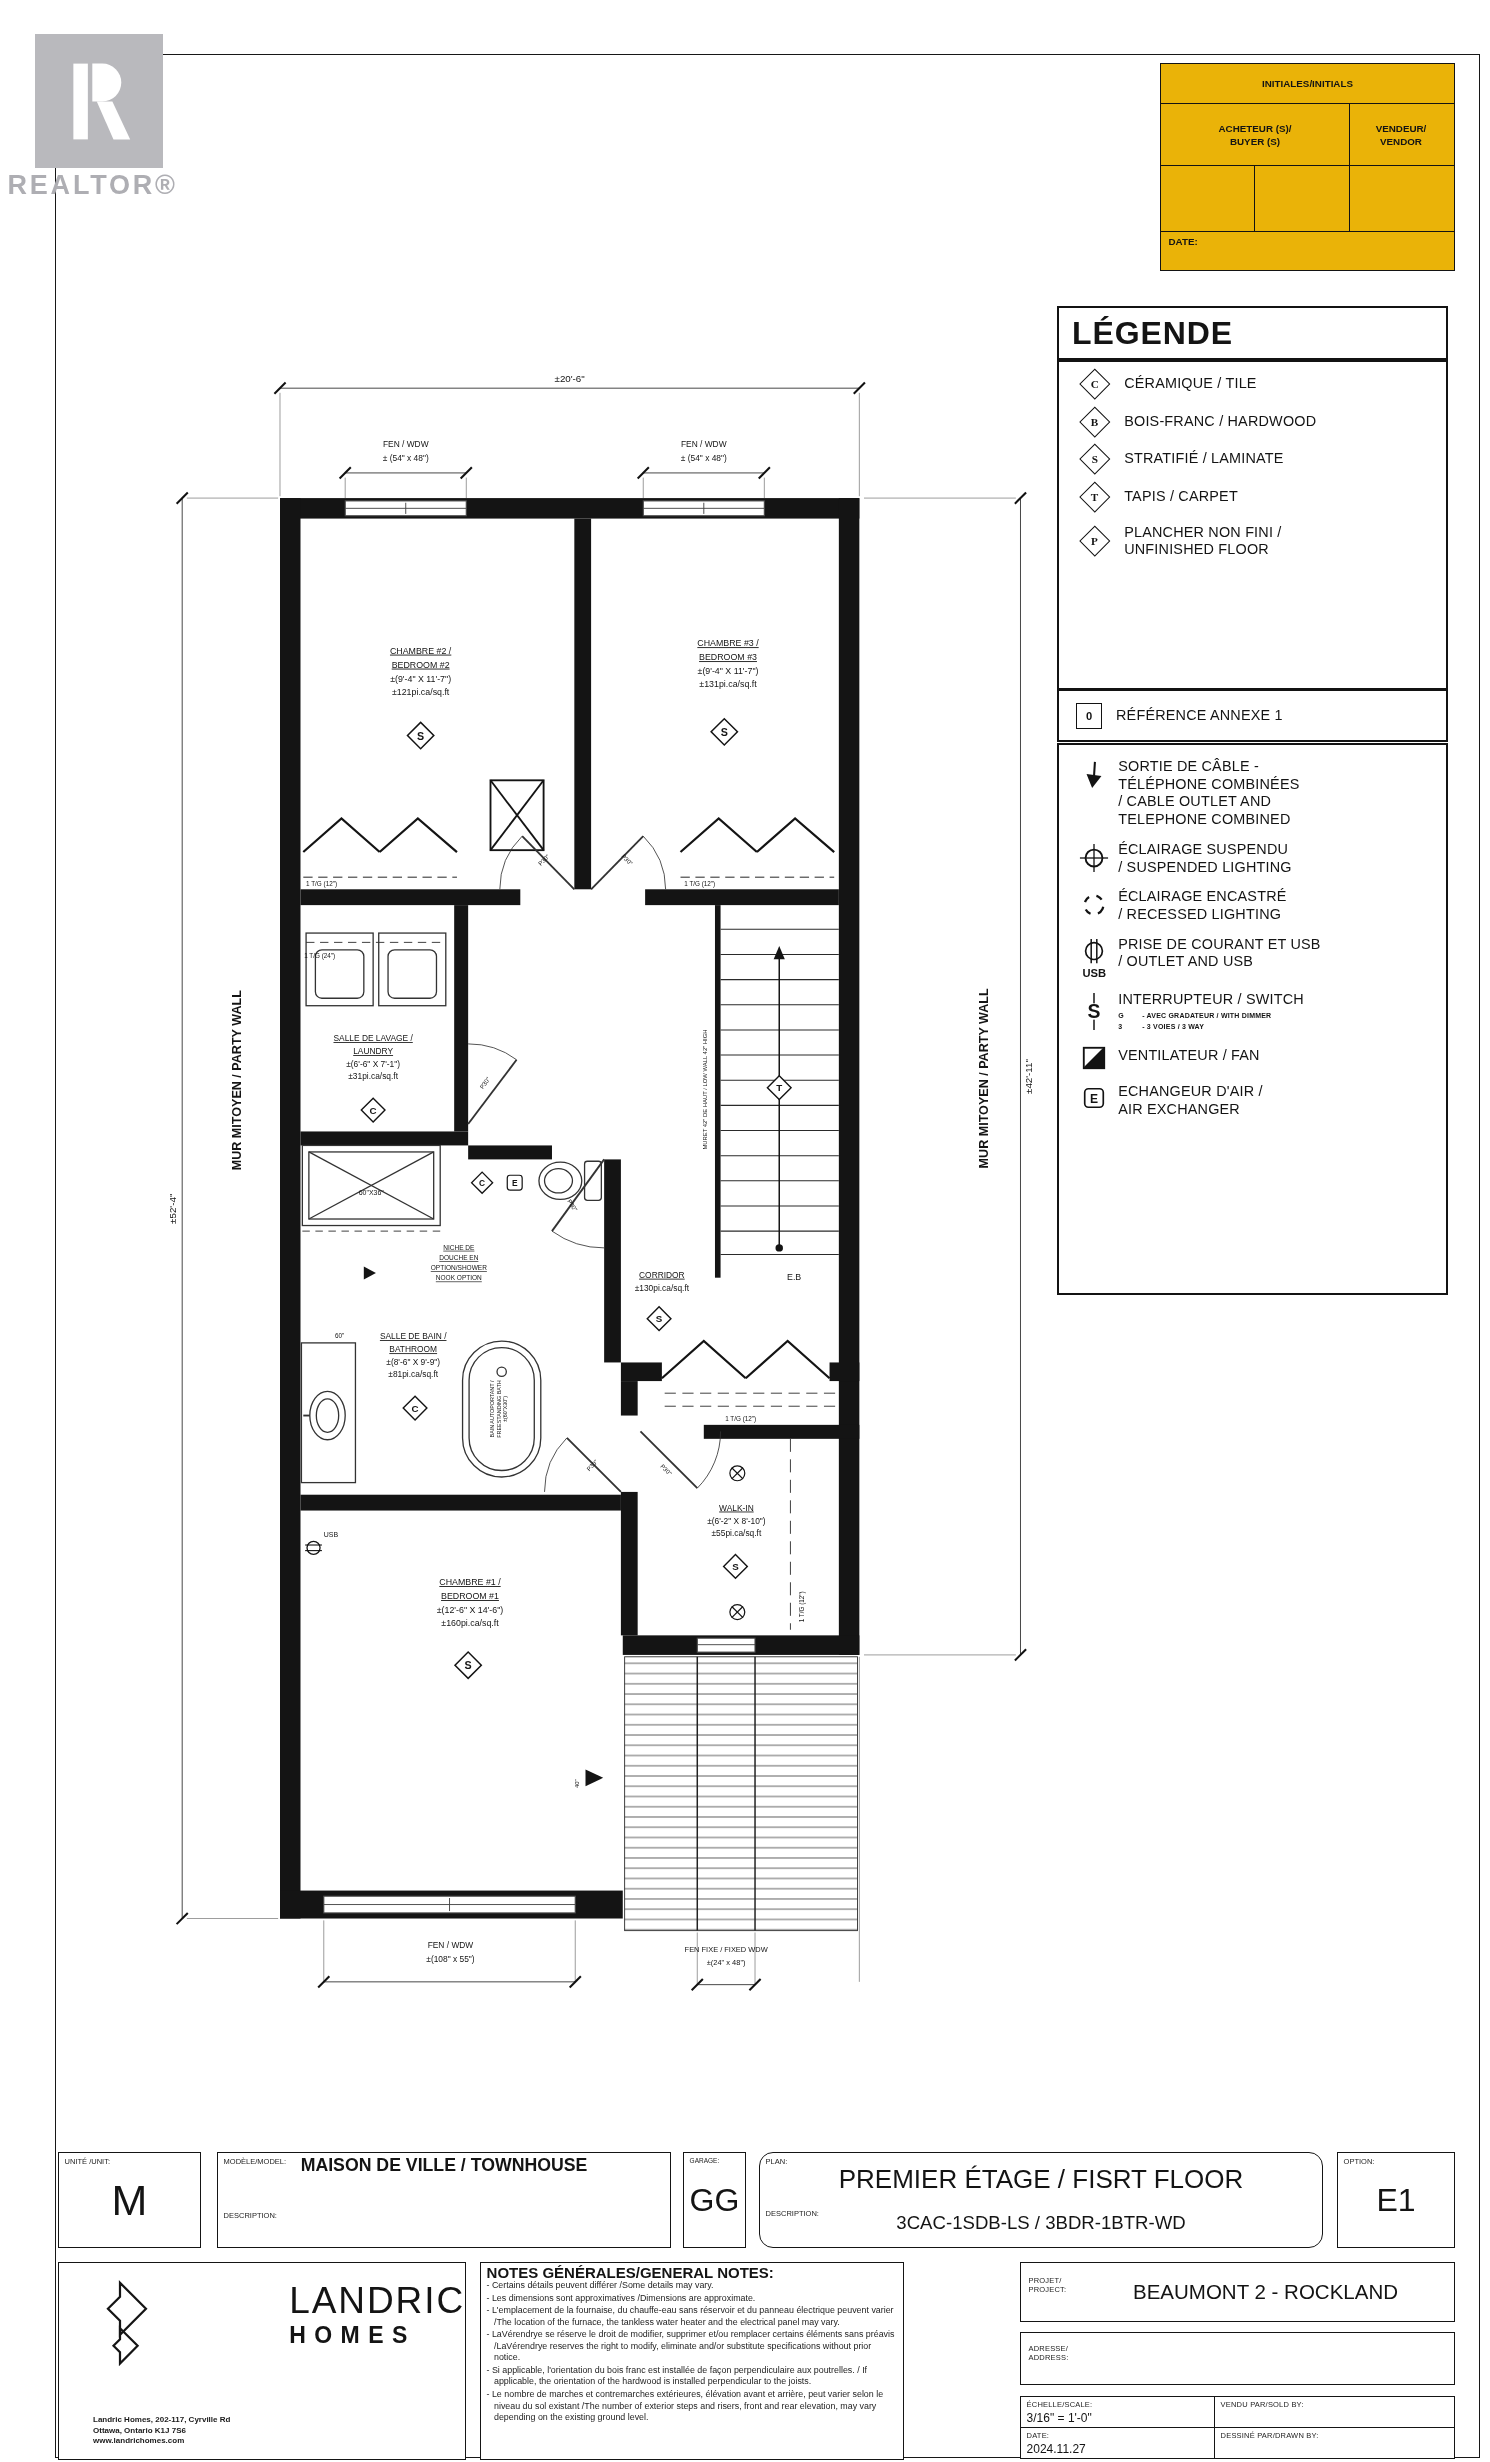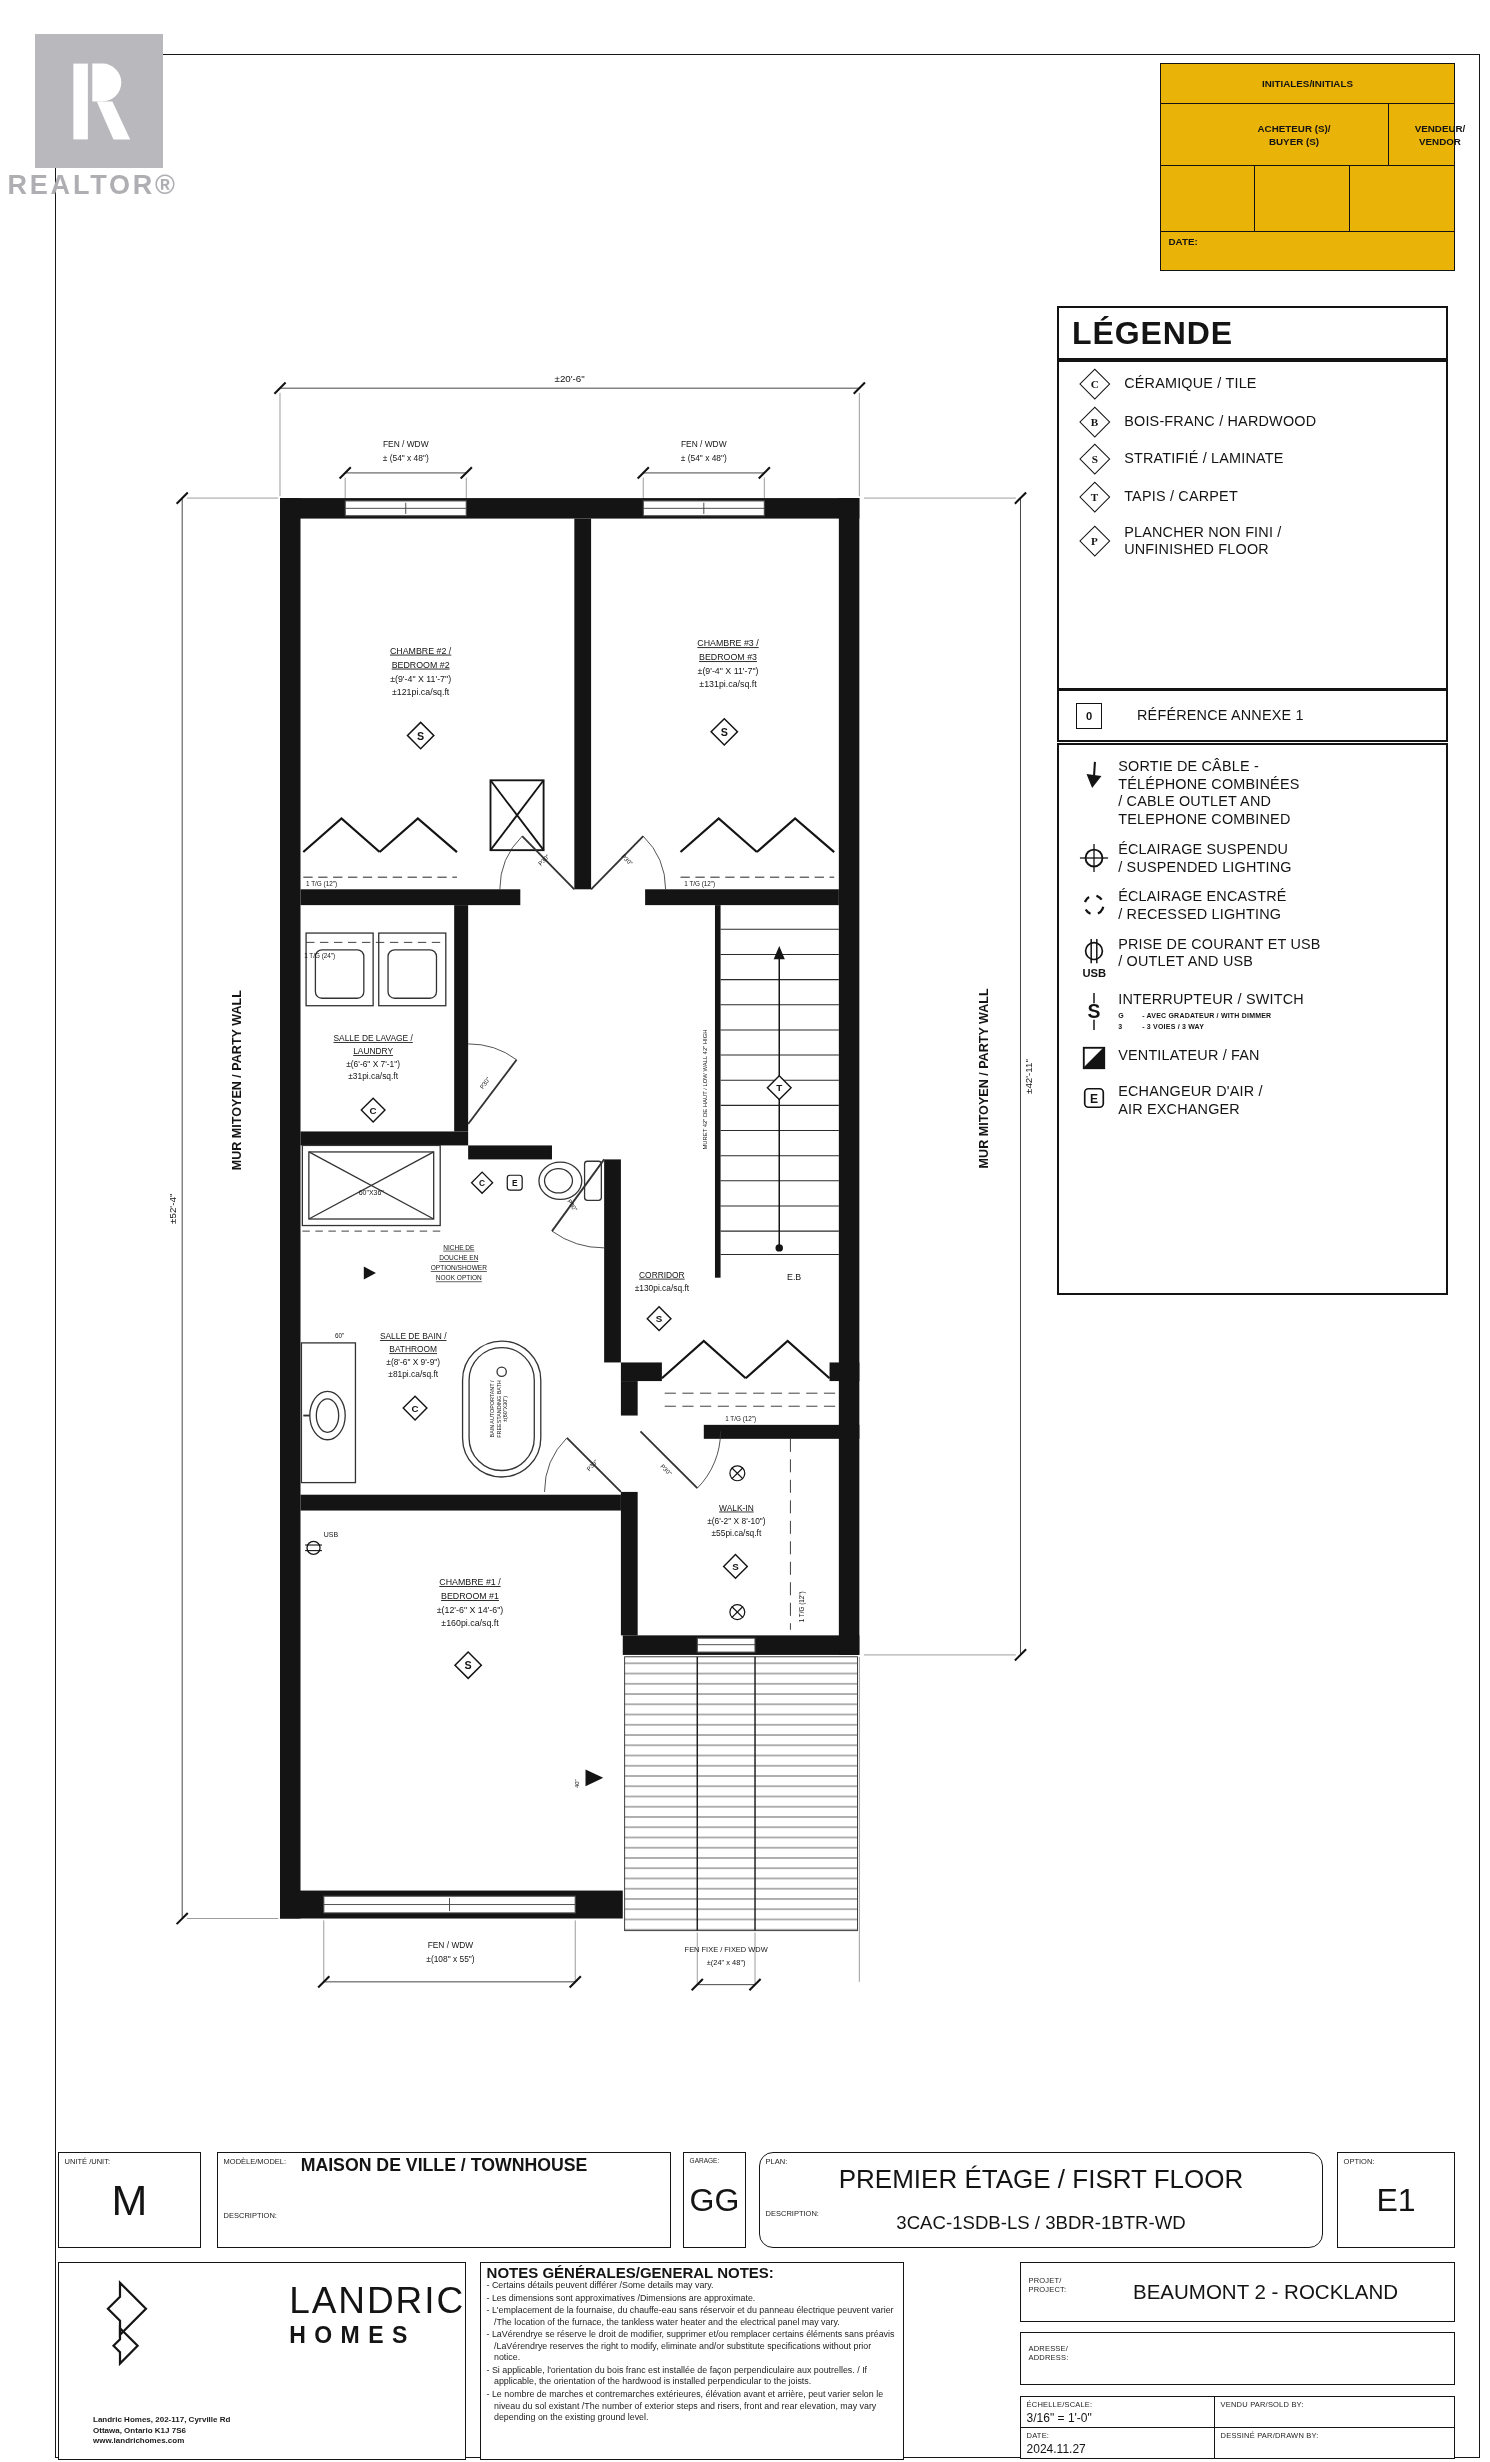--- a/index.html
+++ b/index.html
@@ -13,21 +13,21 @@
   .tiny{font-size:7.5px;color:#222;letter-spacing:0.2px;}
   .center{display:flex;align-items:center;justify-content:center;}
   
   #sheet-border{left:55px;top:54px;width:1425px;height:2404px;border:1.9px solid #171717;background:transparent;}
   
   #realtor-box{left:35px;top:34px;width:128px;height:134px;background:#b9b9bd;display:flex;align-items:center;justify-content:center;}
   #realtor-word{left:7.5px;top:170px;width:177px;font-size:27px;font-weight:bold;color:#aeaeb3;letter-spacing:2.8px;}
   
   #initials{left:1160px;top:63px;width:295px;background:#eab308;}
   #initials .row-title{border:1.9px solid #131313;height:39px;font-size:9.8px;font-weight:bold;}
-  #initials .row-heads{display:grid;grid-template-columns:189px 102px;border:1.9px solid #131313;border-top:none;padding-left:39px;}
+  #initials .row-heads{display:grid;grid-template-columns:189px 102px;border:1.9px solid #131313;border-top:none;}
   #initials .row-heads div{height:61px;font-size:9.8px;font-weight:bold;text-align:center;border-right:1.9px solid #131313;display:flex;align-items:center;justify-content:center;flex-direction:column;line-height:13px;}
   #initials .row-heads div:last-child{border-right:none;}
   #initials .row-empty{display:grid;grid-template-columns:94px 95px 102px;border:1.9px solid #131313;border-top:none;}
   #initials .row-empty div{height:65px;border-right:1.9px solid #131313;}
   #initials .row-empty div:last-child{border-right:none;}
   #initials .row-date{border:1.9px solid #131313;border-top:none;height:39px;font-size:9.8px;font-weight:bold;display:flex;align-items:flex-start;padding:3.7px 0 0 7.5px;box-sizing:border-box;}
   
   .legend-box{left:1057px;width:391px;border:2.3px solid #131313;background:#fff;position:absolute;box-sizing:border-box;}
   #legend-title{top:306px;height:54px;font-size:32px;font-weight:bold;letter-spacing:0.9px;display:flex;align-items:center;padding-left:13px;}
   #legend-floor{top:360px;height:330px;padding:11.2px 9.3px 5.6px 17px;}
@@ -137,21 +137,21 @@
         <div>PLANCHER NON FINI /</div>
         <div>UNFINISHED FLOOR</div>
       </div>
   </div>
 </div>
 
 <div id="legend-ref" class="legend-box">
   <div class="refsq">
       <span>0</span>
     </div>
-  <div class="llabel" style="margin-left:35px;">RÉFÉRENCE ANNEXE 1</div>
+  <div class="llabel" style="margin-left:14px;">RÉFÉRENCE ANNEXE 1</div>
 </div>
 
 <div id="legend-sym" class="legend-box">
   <div class="srow">
     <div class="sicon">
       <svg width="28" height="30" viewBox="0 0 30 32">
           <line x1="16" y1="2" x2="15" y2="18" stroke="#131313" stroke-width="2.2"></line>
           <polygon points="7,15 23,17 13,30" fill="#131313"></polygon>
         </svg>
     </div>

